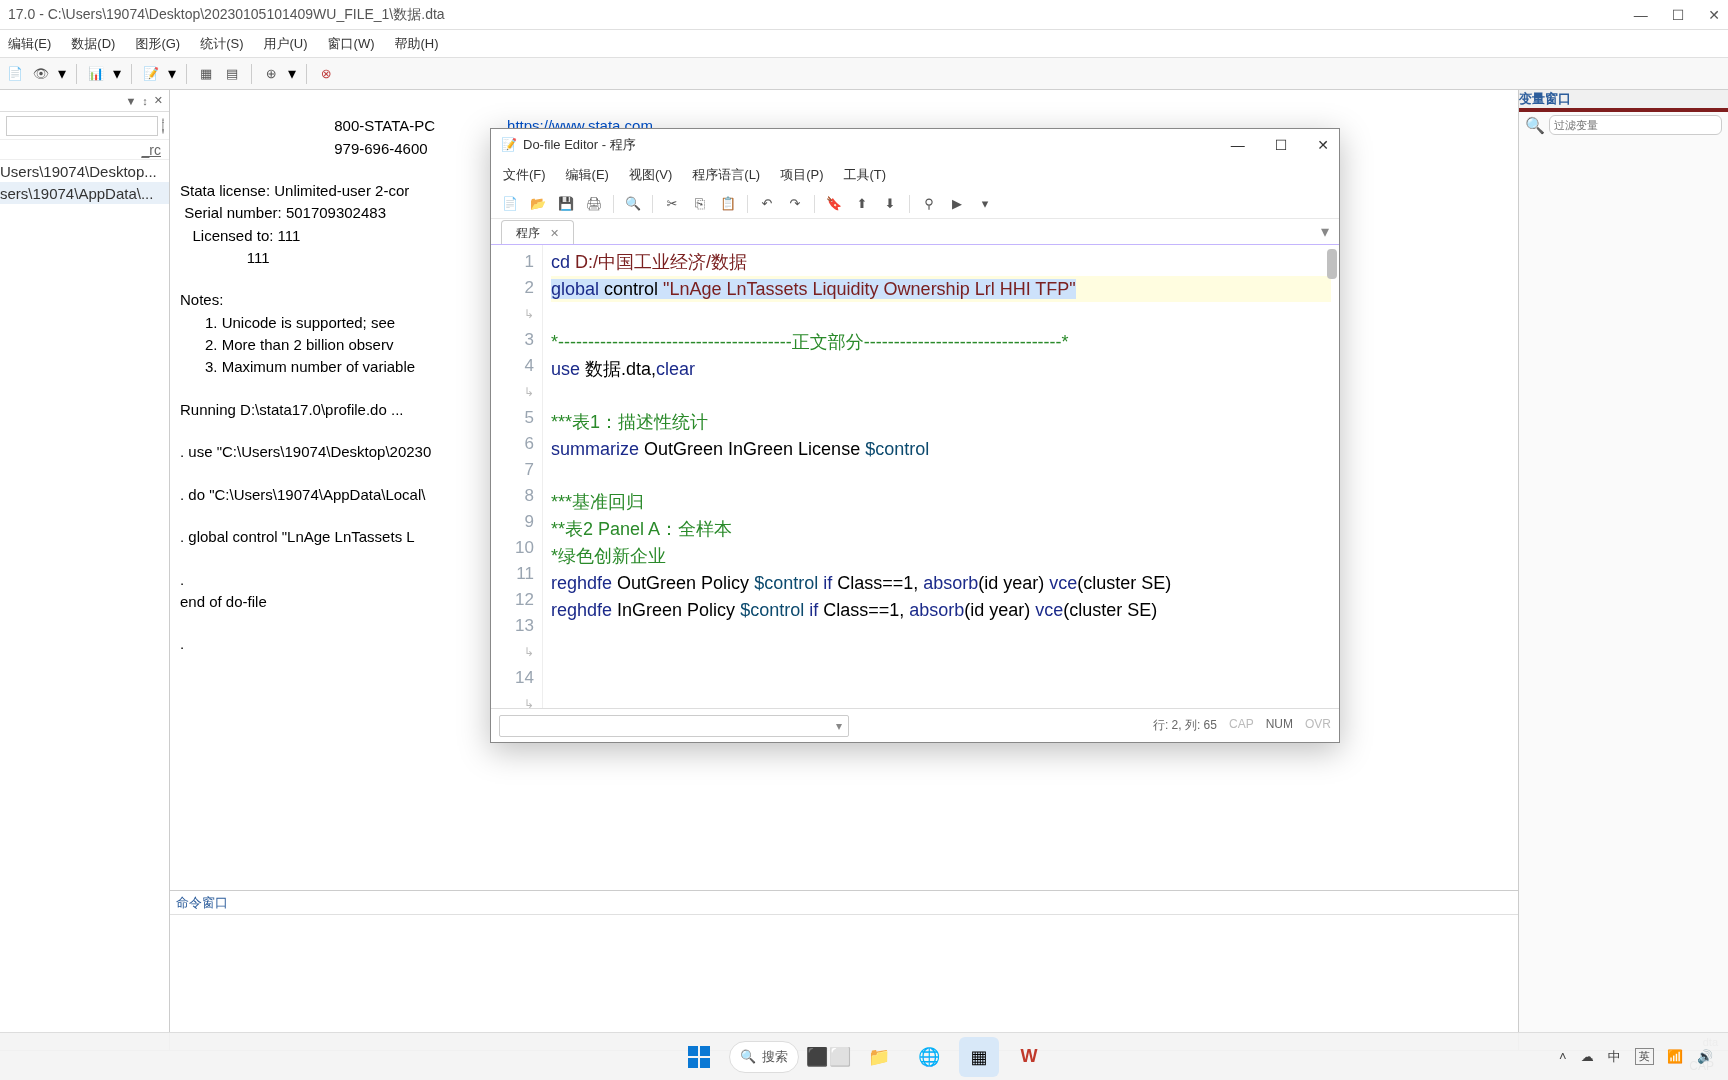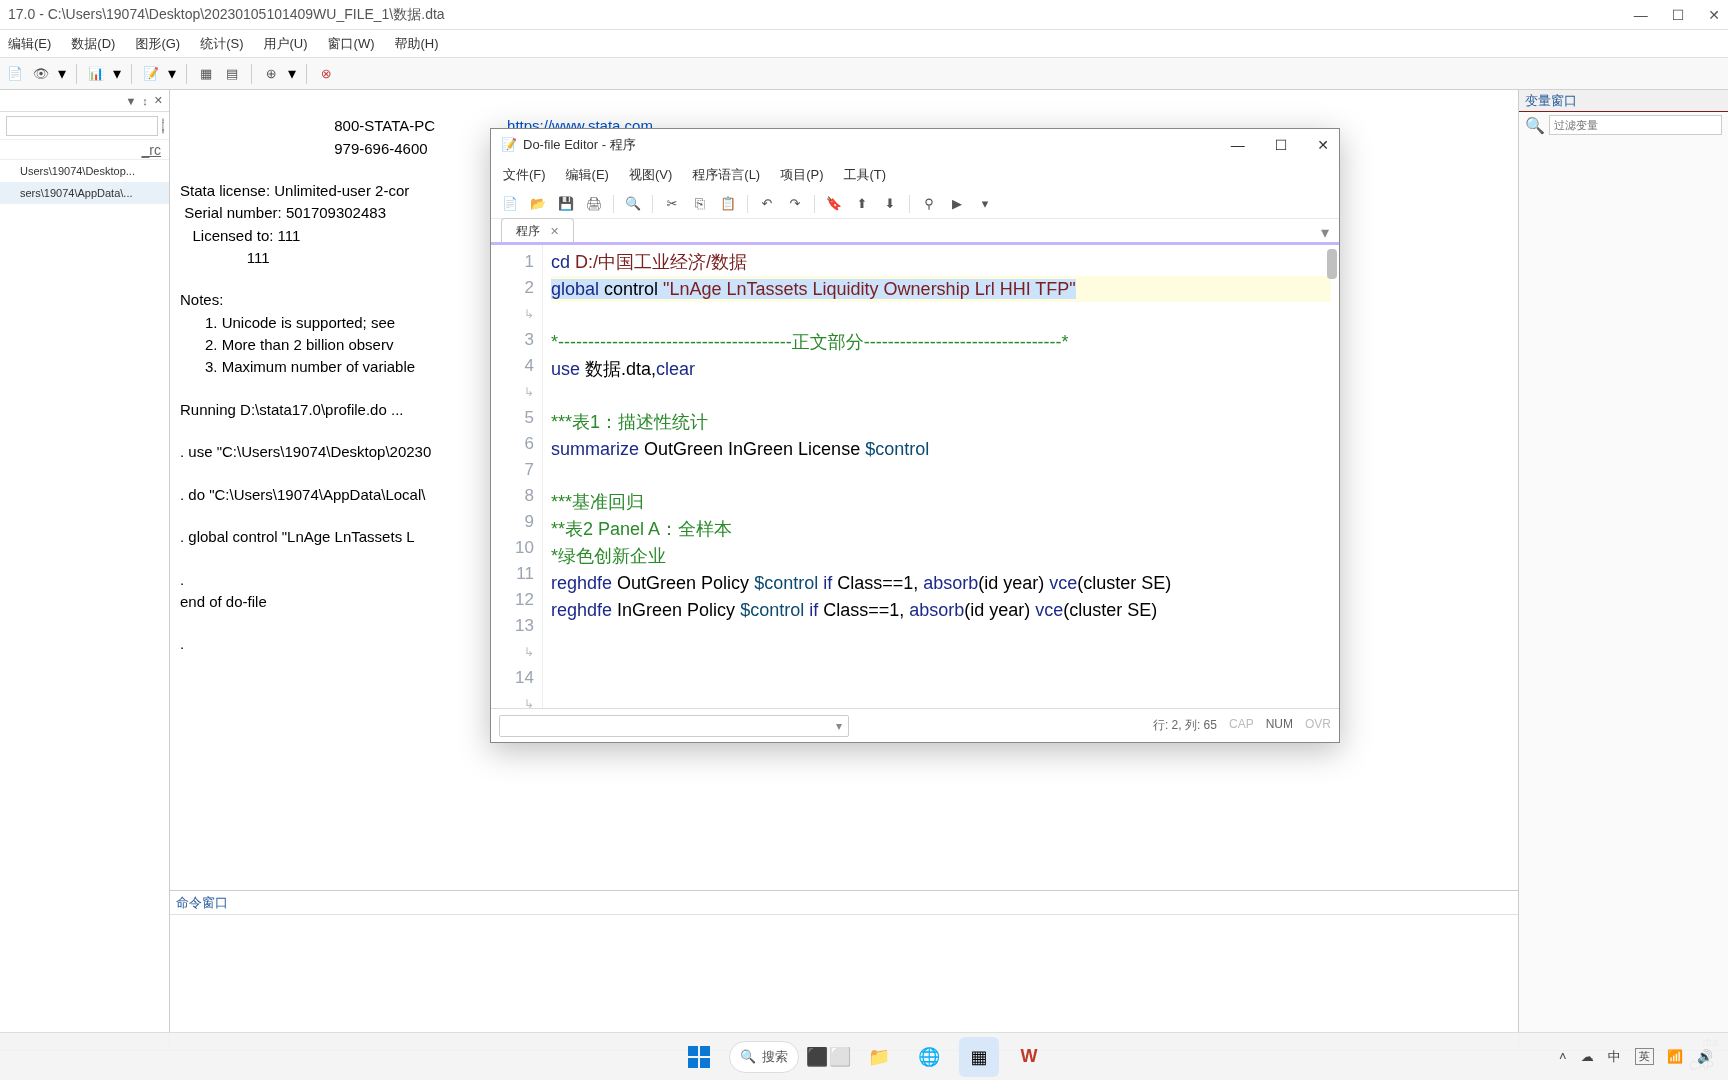--- a/index.html
+++ b/index.html
@@ -11,46 +11,46 @@
 .toolbar .tb-ico { width:18px; height:18px; display:flex; align-items:center; justify-content:center; font-size:13px; color:#555; }
 .toolbar .sep { width:1px; height:20px; background:#ccc; margin:0 2px; }
 .main-area { display:flex; height:calc(1080px - 30px - 28px - 32px - 30px); }
 .left-panel { width:170px; background:#fff; border-right:1px solid #ccc; display:flex; flex-direction:column; }
 .lp-head { height:22px; display:flex; align-items:center; justify-content:flex-end; gap:6px; padding:0 6px; border-bottom:1px solid #ddd; font-size:11px; color:#666; }
 .lp-filter { height:28px; display:flex; align-items:center; padding:3px 6px; gap:4px; border-bottom:1px solid #eee; }
 .lp-filter input { flex:1; height:20px; border:1px solid #ccc; font-size:11px; padding:0 4px; }
 .lp-filter .ico { width:16px; height:16px; border-radius:50%; background:#888; color:#fff; display:flex; align-items:center; justify-content:center; font-size:10px; }
 .lp-list { flex:1; overflow:auto; }
 .lp-header-row { height:20px; display:flex; align-items:center; justify-content:flex-end; padding:0 8px; font-size:14px; color:#666; border-bottom:1px solid #eee; text-decoration:underline; }
-.lp-item { height:22px; display:flex; align-items:center; padding:0 20px; font-size:11px; color:#333; white-space:nowrap; overflow:hidden; text-overflow:ellipsis; cursor:pointer; }
+.lp-item { height:22px; display:flex; align-items:center; padding:0 0; font-size:15px; color:#333; white-space:nowrap; overflow:hidden; text-overflow:ellipsis; cursor:pointer; }
 .results-panel { flex:1; display:flex; flex-direction:column; background:#fff; position:relative; }
 .results-output { flex:1; padding:6px 10px; font-family:Consolas,"Courier New",monospace; font-size:15px; color:#000; white-space:pre; overflow:hidden; line-height:1.35; }
 .results-output a { color:#0050c8; text-decoration:underline; }
 .cmd-panel { height:160px; border-top:1px solid #ccc; background:#fff; }
 .cmd-panel .hdr { height:24px; padding:0 6px; font-size:13px; color:#2b5c9b; border-bottom:1px solid #e0e0e0; display:flex; align-items:center; }
 .right-panel { width:210px; background:#fafafa; border-left:1px solid #ccc; display:flex; flex-direction:column; }
-.right-panel .hdr { height:22px; background:#f0f0f0; padding:0 6px; font-size:13px; color:#2b5c9b; border-bottom:1px solid #7f1d1d; display:flex; align-items:center; }
+.right-panel .hdr { height:22px; background:#f0f0f0; padding:0 0; font-size:13px; color:#2b5c9b; border-bottom:4px solid #7f1d1d; display:flex; align-items:center;font-weight:bold; }
 .right-panel .filter-row { height:26px; display:flex; align-items:center; padding:2px 6px; gap:4px; }
-.right-panel .filter-row input { flex:1; height:20px; border:1px solid #ccc; border-radius:0; font-size:11px; padding:0 4px; }
+.right-panel .filter-row input { flex:1; height:20px; border:1px solid #ccc; border-radius:6px; font-size:11px; padding:0 4px; }
 .right-panel .props { margin-top:auto; border-top:1px solid #ddd; font-size:12px; }
 .right-panel .prop-row { display:flex; height:22px; align-items:center; padding:0 8px; }
 .right-panel .prop-row .k { flex:1; color:#444; }
 .right-panel .prop-row .v { color:#444; }
 .statusbar { height:30px; background:#fff; border-top:1px solid #ccc; display:flex; align-items:center; justify-content:flex-end; padding:0 14px; font-size:12px; color:#666; }
 
 
 .dofile-win { position:absolute; left:490px; top:128px; width:850px; height:615px; background:#fff; border:1px solid #888; box-shadow:0 8px 30px rgba(0,0,0,.25); display:flex; flex-direction:column; }
 .dofile-title { height:32px; display:flex; align-items:center; padding:0 10px; font-size:13px; color:#333; background:#fff; }
 .dofile-title .ico { width:16px; height:16px; margin-right:6px; }
 .dofile-title .wctl { margin-left:auto; display:flex; gap:30px; font-size:14px; color:#333; }
 .dofile-menu { height:28px; display:flex; align-items:center; gap:20px; padding:0 12px; font-size:13px; color:#333; }
 .dofile-tb { height:30px; display:flex; align-items:center; gap:10px; padding:0 10px; border-bottom:1px solid #e8e8e8; }
 .dofile-tb .tbi { width:18px; height:18px; font-size:13px; color:#555; display:flex; align-items:center; justify-content:center; }
 .dofile-tb .sep { width:1px; height:18px; background:#ddd; }
-.dofile-tabs { height:26px; display:flex; align-items:flex-end; padding:0 10px; border-bottom:3px solid #c4b5fd; }
+.dofile-tabs { height:26px; display:flex; align-items:center; padding:0 10px; border-bottom:1px solid #c4b5fd; }
 .dofile-tab { height:24px; padding:2px 14px 0 14px; border:1px solid #ccc; border-bottom:none; border-radius:4px 4px 0 0; font-size:12px; color:#333; background:#fff; display:flex; align-items:center; gap:10px; }
 .dofile-tab .x { color:#888; font-size:11px; }
 .dofile-code-wrap { flex:1; display:flex; overflow:hidden; position:relative; }
 .gutter { width:52px; background:#fff; color:#9aa5b1; text-align:right; padding:4px 8px 4px 4px; font-family:Consolas,monospace; font-size:17px; line-height:26px; border-right:1px solid #eee; }
 .gutter div { height:26px; }
 .gutter .wrap-ico { color:#bbb; font-size:12px; }
 .code { flex:1; padding:4px 8px; font-family:Consolas,"Courier New",monospace; font-size:18px; line-height:26px; white-space:pre-wrap; color:#000; overflow:hidden; }
 .code .kw { color:#1b2a8a; }
 .code .str { color:#7a2020; }
 .code .cmt { color:#2a8a2a; }

